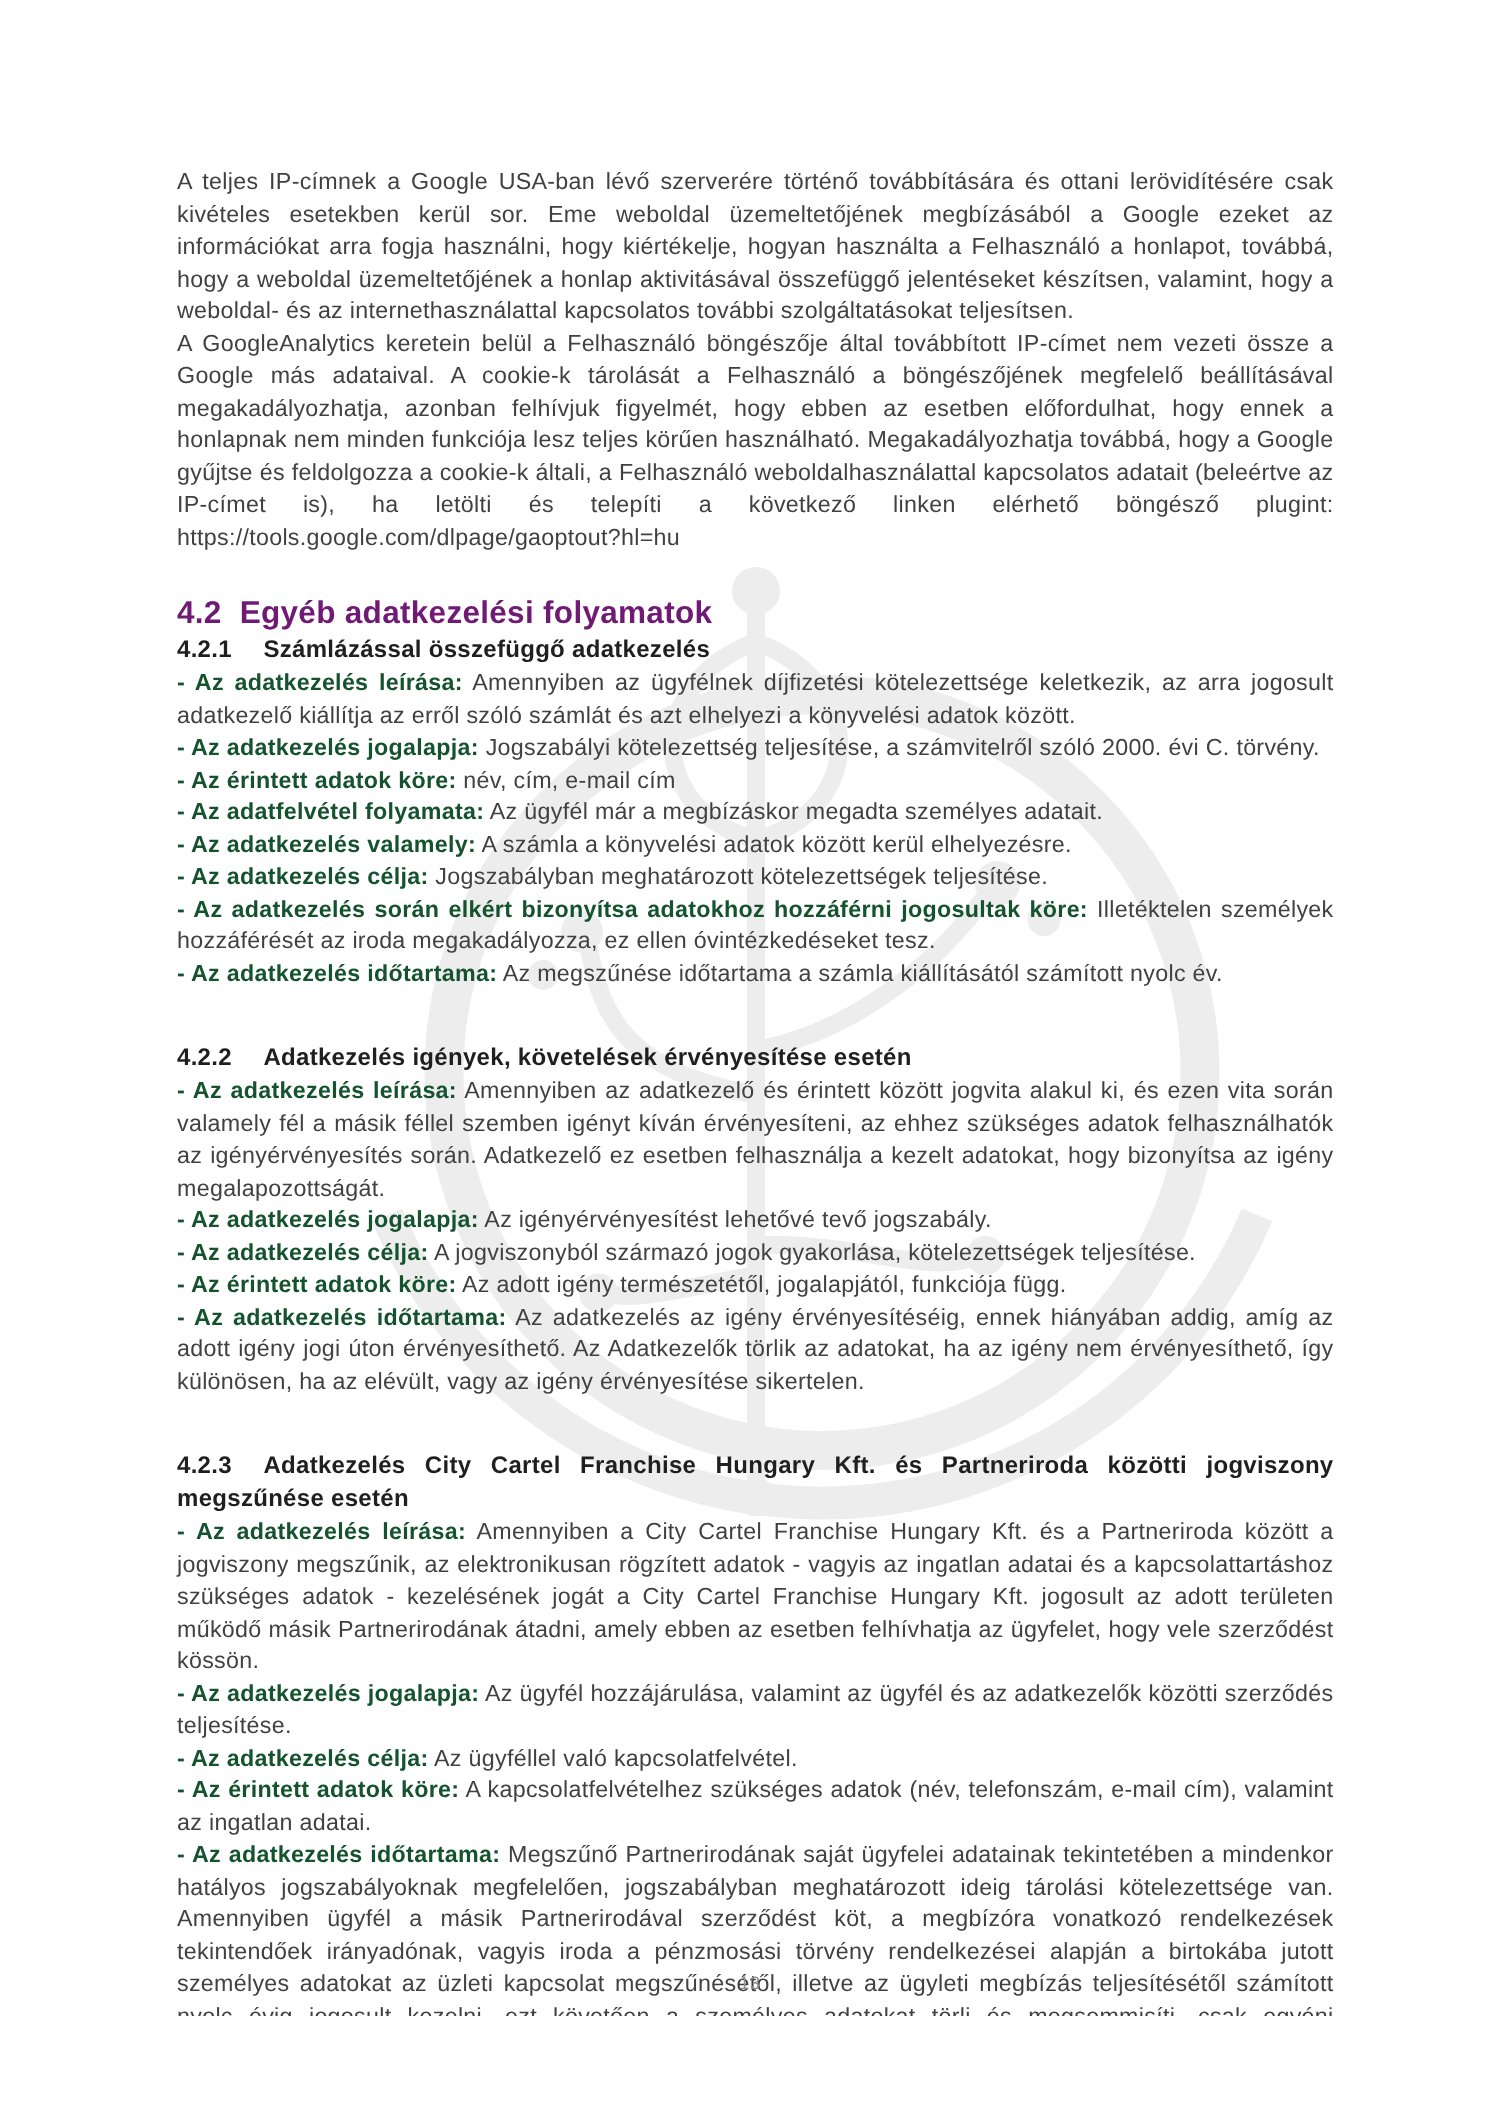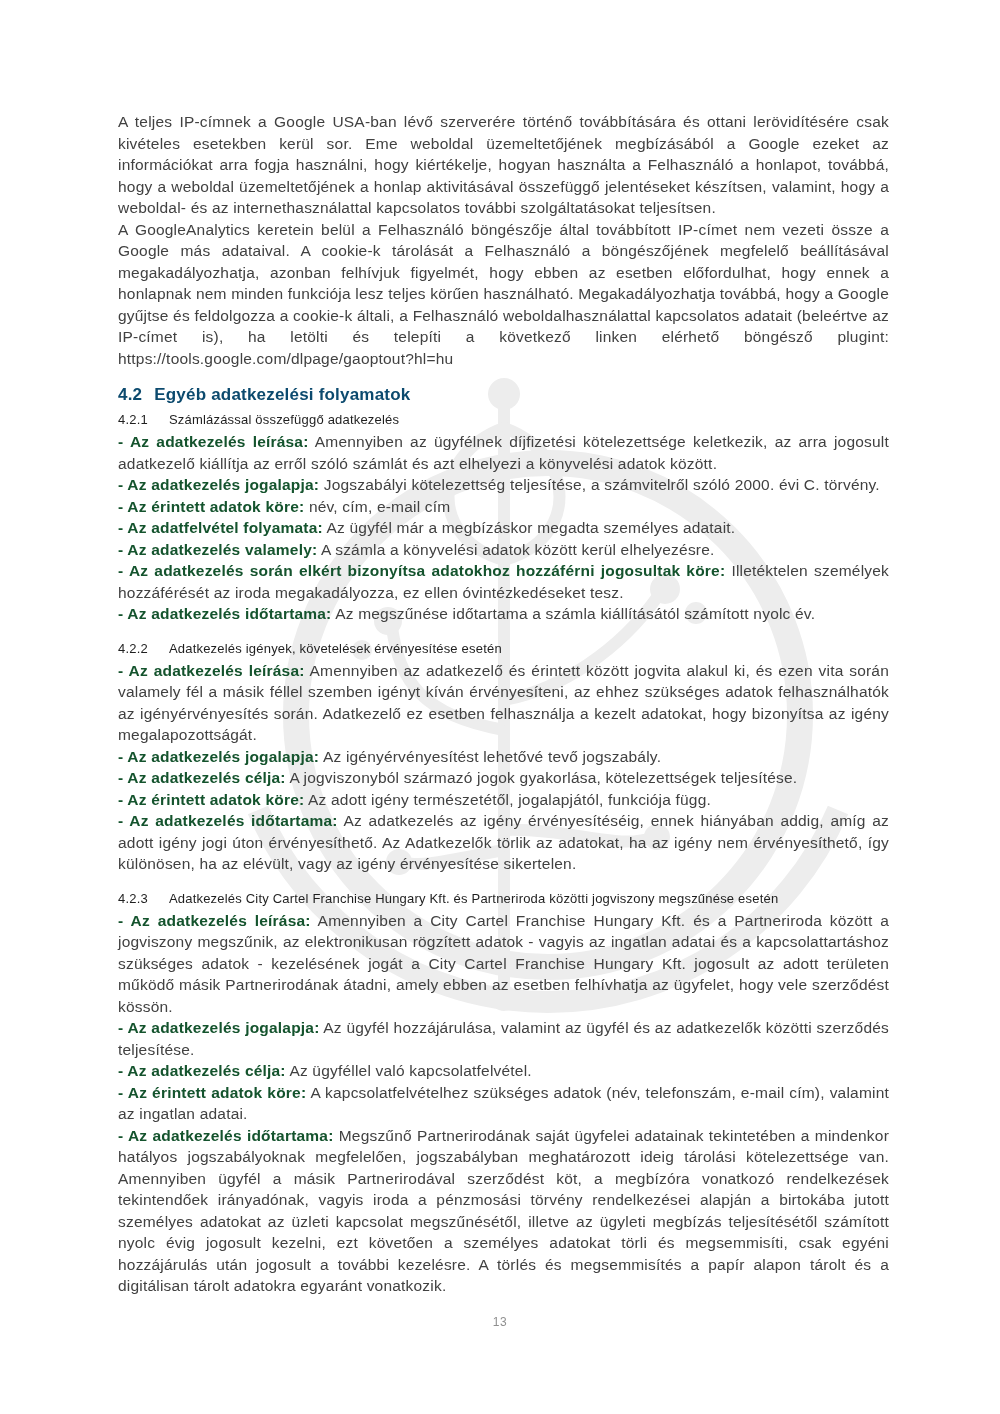--- a/index.html
+++ b/index.html
@@ -30,38 +30,38 @@
     line-height:21.5px;
     letter-spacing:0.2px;
     color:#414141;
     text-align:justify;
   }
   p.item b{
     color:#14532d;
     font-weight:bold;
   }
   h1.section-heading{
-    margin:14px 0 3px 0;
-    font-size:17px;
+    margin:28px 0 3px 0;
+    font-size:21px;
     line-height:23px;
-    color:#0c4a6e;
+    color:#701a75;
     font-weight:bold;
     letter-spacing:0.2px;
   }
   h1.section-heading .num{ margin-right:12px; }
   h2.subsection-heading{
     margin:0;
-    font-size:13px;
+    font-size:16px;
     line-height:22px;
     color:#1f1f1f;
-    font-weight:normal;
+    font-weight:bold;
     letter-spacing:0.2px;
     text-align:justify;
   }
-  h2.subsection-heading.gap{ margin-top:13px; }
+  h2.subsection-heading.gap{ margin-top:35px; }
   h2.subsection-heading .num{ margin-right:21px; }
   .page-number{
     position:absolute;
     left:0; right:0;
     top:1315px;
     text-align:center;
     font-size:12px;
     color:#8f8f8f;
     z-index:1;
     letter-spacing:0.5px;
@@ -106,20 +106,21 @@
       <span class="num">4.2</span><span>Egyéb adatkezelési folyamatok</span>
     </h1>
 
     <div>
         <h2 class="subsection-heading"><span class="num">4.2.1</span><span>Számlázással összefüggő adatkezelés</span></h2>
         <p class="item"><b>- Az adatkezelés leírása:</b> <span>Amennyiben az ügyfélnek díjfizetési kötelezettsége keletkezik, az arra jogosult adatkezelő kiállítja az erről szóló számlát és azt elhelyezi a könyvelési adatok között.</span></p>
         <p class="item"><b>- Az adatkezelés jogalapja:</b> <span>Jogszabályi kötelezettség teljesítése, a számvitelről szóló 2000. évi C. törvény.</span></p>
         <p class="item"><b>- Az érintett adatok köre:</b> <span>név, cím, e-mail cím</span></p>
         <p class="item"><b>- Az adatfelvétel folyamata:</b> <span>Az ügyfél már a megbízáskor megadta személyes adatait.</span></p>
         <p class="item"><b>- Az adatkezelés valamely:</b> <span>A számla a könyvelési adatok között kerül elhelyezésre.</span></p>
+        <p class="item"><b>- Az adatkezelés célja:</b> <span>Jogszabályban meghatározott kötelezettségek teljesítése.</span></p>
         <p class="item"><b>- Az adatkezelés során elkért bizonyítsa adatokhoz hozzáférni jogosultak köre:</b> <span>Illetéktelen személyek hozzáférését az iroda megakadályozza, ez ellen óvintézkedéseket tesz.</span></p>
         <p class="item"><b>- Az adatkezelés időtartama:</b> <span>Az megszűnése időtartama a számla kiállításától számított nyolc év.</span></p>
         <h2 class="subsection-heading gap"><span class="num">4.2.2</span><span>Adatkezelés igények, követelések érvényesítése esetén</span></h2>
         <p class="item"><b>- Az adatkezelés leírása:</b> <span>Amennyiben az adatkezelő és érintett között jogvita alakul ki, és ezen vita során valamely fél a másik féllel szemben igényt kíván érvényesíteni, az ehhez szükséges adatok felhasználhatók az igényérvényesítés során. Adatkezelő ez esetben felhasználja a kezelt adatokat, hogy bizonyítsa az igény megalapozottságát.</span></p>
         <p class="item"><b>- Az adatkezelés jogalapja:</b> <span>Az igényérvényesítést lehetővé tevő jogszabály.</span></p>
         <p class="item"><b>- Az adatkezelés célja:</b> <span>A jogviszonyból származó jogok gyakorlása, kötelezettségek teljesítése.</span></p>
         <p class="item"><b>- Az érintett adatok köre:</b> <span>Az adott igény természetétől, jogalapjától, funkciója függ.</span></p>
         <p class="item"><b>- Az adatkezelés időtartama:</b> <span>Az adatkezelés az igény érvényesítéséig, ennek hiányában addig, amíg az adott igény jogi úton érvényesíthető. Az Adatkezelők törlik az adatokat, ha az igény nem érvényesíthető, így különösen, ha az elévült, vagy az igény érvényesítése sikertelen.</span></p>
         <h2 class="subsection-heading gap"><span class="num">4.2.3</span><span>Adatkezelés City Cartel Franchise Hungary Kft. és Partneriroda közötti jogviszony megszűnése esetén</span></h2>
         <p class="item"><b>- Az adatkezelés leírása:</b> <span>Amennyiben a City Cartel Franchise Hungary Kft. és a Partneriroda között a jogviszony megszűnik, az elektronikusan rögzített adatok - vagyis az ingatlan adatai és a kapcsolattartáshoz szükséges adatok - kezelésének jogát a City Cartel Franchise Hungary Kft. jogosult az adott területen működő másik Partnerirodának átadni, amely ebben az esetben felhívhatja az ügyfelet, hogy vele szerződést kössön.</span></p>

